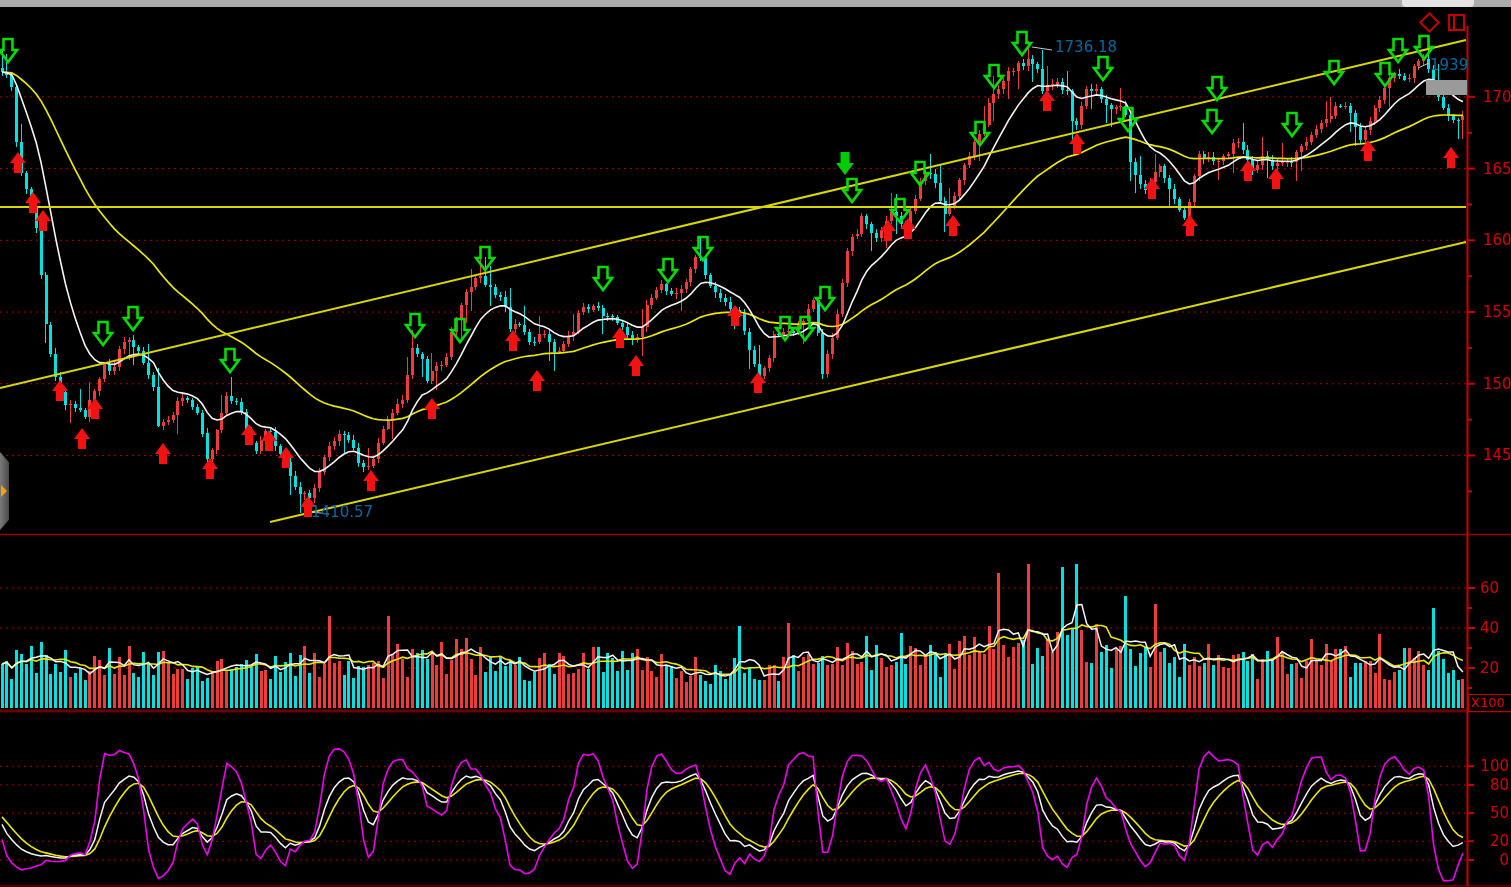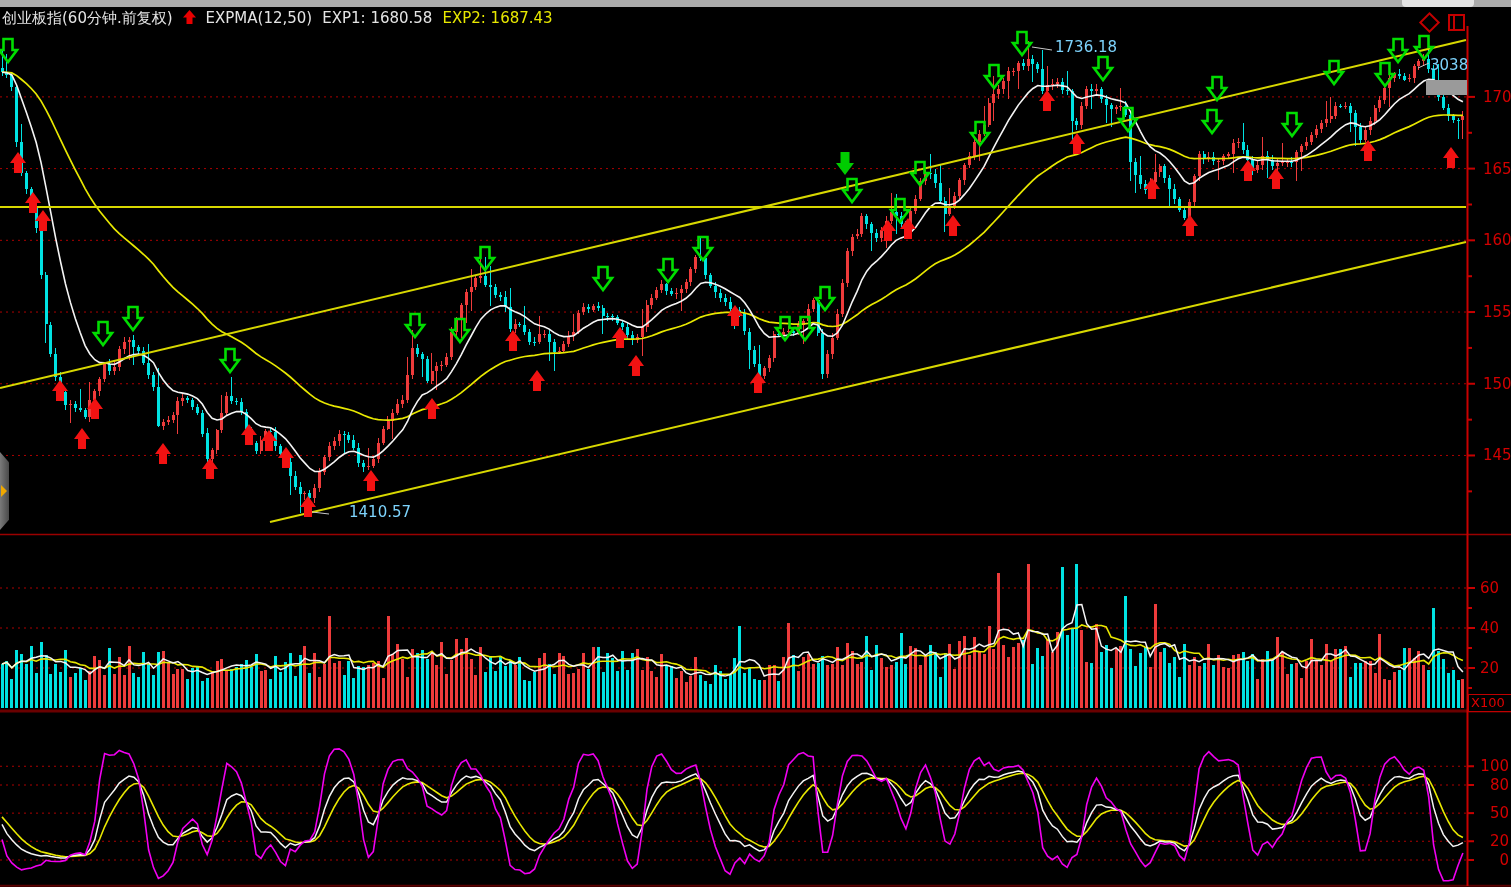--- a/index.html
+++ b/index.html
@@ -7,21 +7,21 @@
         font-family:"DejaVu Sans","Liberation Sans",sans-serif;}
   #chart{position:absolute;left:0;top:0;}
   #chart text{font-family:"DejaVu Sans","Liberation Sans",sans-serif;}
   .grid{stroke:#ad0000;stroke-width:1;stroke-dasharray:2 4;}
   .axlbl{fill:#d40000;font-size:15px;}
   .hdr{position:absolute;font-size:15px;line-height:19px;white-space:nowrap;z-index:5;}
   .hdr span{margin-right:10px;}
   .w{color:#e4e4e4;}
   .yl{color:#e8e800;}
   .mg{color:#ea00ea;}
-  .ann{position:absolute;color:#7dd3fc;font-size:15px;z-index:6;white-space:nowrap;}
+  .ann{position:absolute;color:#0369a1;font-size:15px;z-index:6;white-space:nowrap;}
   
   #topchrome{position:absolute;left:0;top:0;width:1511px;height:7px;background:#ababab;z-index:8;}
   #toptab{position:absolute;left:1402px;top:0;width:72px;height:7px;background:#e3e3e3;
           border-radius:0 0 4px 4px;z-index:9;}
   
   #winicons{position:absolute;left:1420px;top:12px;width:50px;height:22px;z-index:9;}
   #diamond-icon{position:absolute;left:2px;top:3px;width:11px;height:11px;border:2px solid #c40000;transform:rotate(45deg);}
   #split-icon{position:absolute;left:28px;top:2px;width:13px;height:13px;border:2px solid #c40000;}
   #split-icon .bar{position:absolute;left:3px;top:0;width:2px;height:13px;background:#c40000;}
   
@@ -1086,38 +1086,33 @@
         <text x="1509" y="790" class="axlbl" text-anchor="end">80</text>
         <line x1="1467" y1="813.125" x2="1474" y2="813.125" stroke="#c80000" stroke-width="2"></line>
         <text x="1509" y="818.125" class="axlbl" text-anchor="end">50</text>
         <line x1="1467" y1="841.25" x2="1474" y2="841.25" stroke="#c80000" stroke-width="2"></line>
         <text x="1509" y="846.25" class="axlbl" text-anchor="end">20</text>
         <line x1="1467" y1="860" x2="1474" y2="860" stroke="#c80000" stroke-width="2"></line>
         <text x="1509" y="865" class="axlbl" text-anchor="end">0</text>
       </g>
     </svg>
 
-  <div class="hdr" style="left:2px;top:9px;">
-    <span class="w">创业板指(60分钟.前复权)</span><span class="arrow-up-icon"><svg width="13" height="15">
-          <path d="M6.5 0 L0 7.5 H3.5 V14 H9.5 V7.5 H13 Z" fill="#e80000"></path>
-        </svg></span><span class="w">EXPMA(12,50)</span><span class="w">EXP1: 1680.58</span><span class="yl">EXP2: 1687.43</span>
-  </div>
 
 
 
   <div id="winicons">
     <div id="diamond-icon"></div>
     <div id="split-icon">
         <div class="bar"></div>
       </div>
   </div>
 
   <div id="pricetag"></div>
   <div id="unitbox">X100</div>
 
   <div id="drawer">
       <div class="tri"></div>
     </div>
 
 <div class="ann" style="left: 1055px; top: 38px;">1736.18</div>
-    <div class="ann" style="left: 349px; top: 503px;">1410.57</div>
-    <div class="ann" style="left: 1430px; top: 56px; width: 37px; overflow: hidden;">3038</div>
+    <div class="ann" style="left: 311px; top: 503px;">1410.57</div>
+    <div class="ann" style="left: 1430px; top: 56px; width: 37px; overflow: hidden;">1939</div>
   </div>
 
 </body></html>

